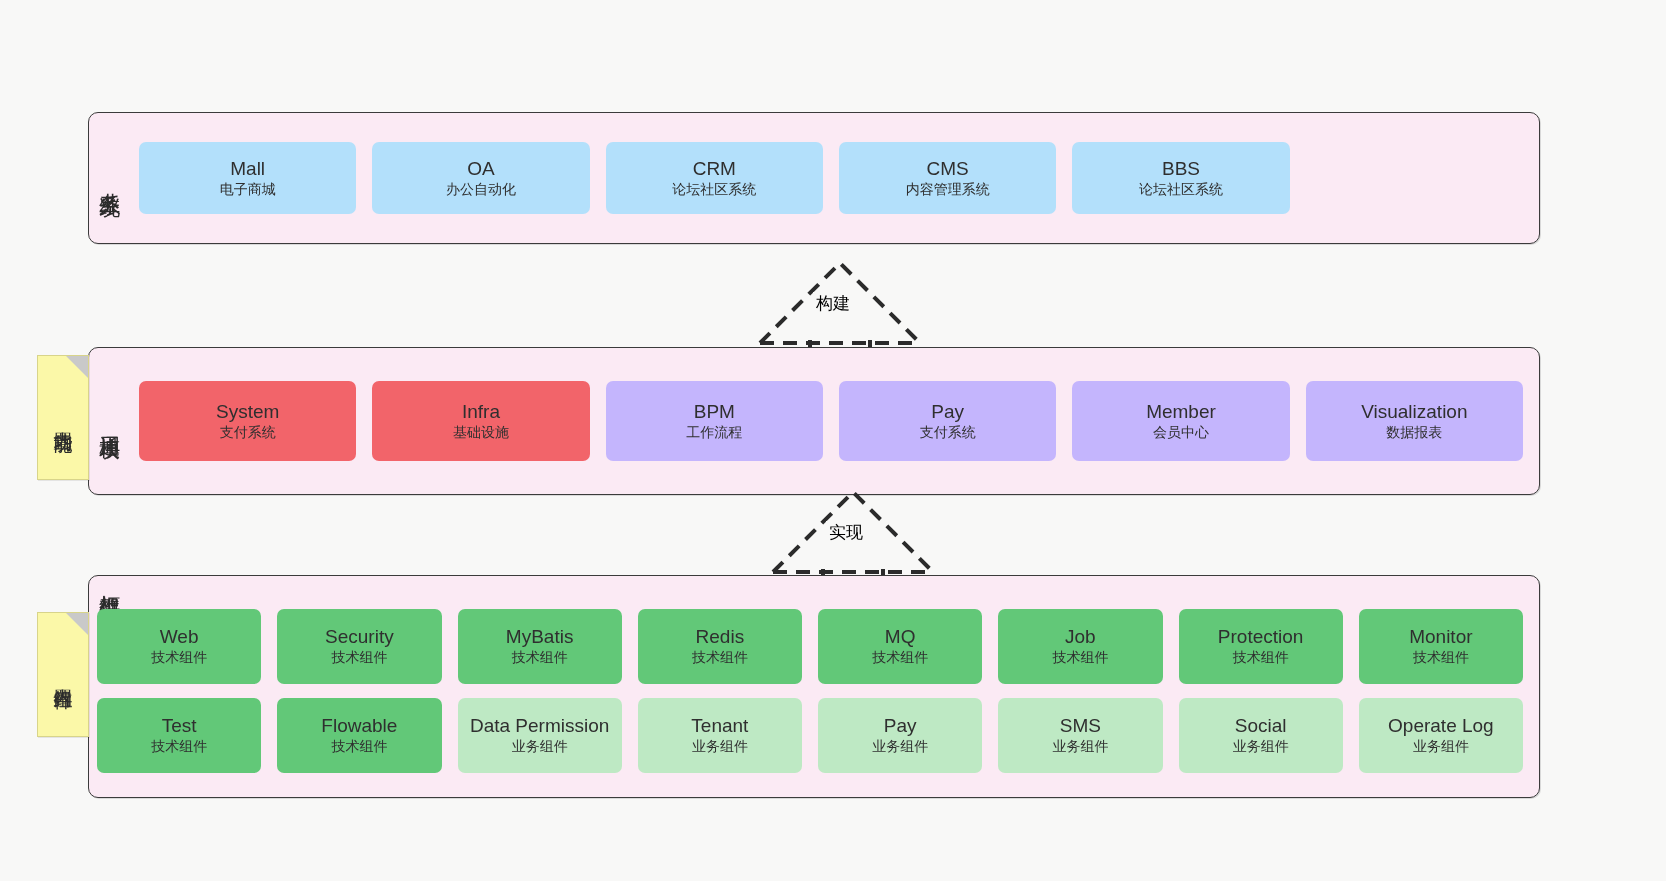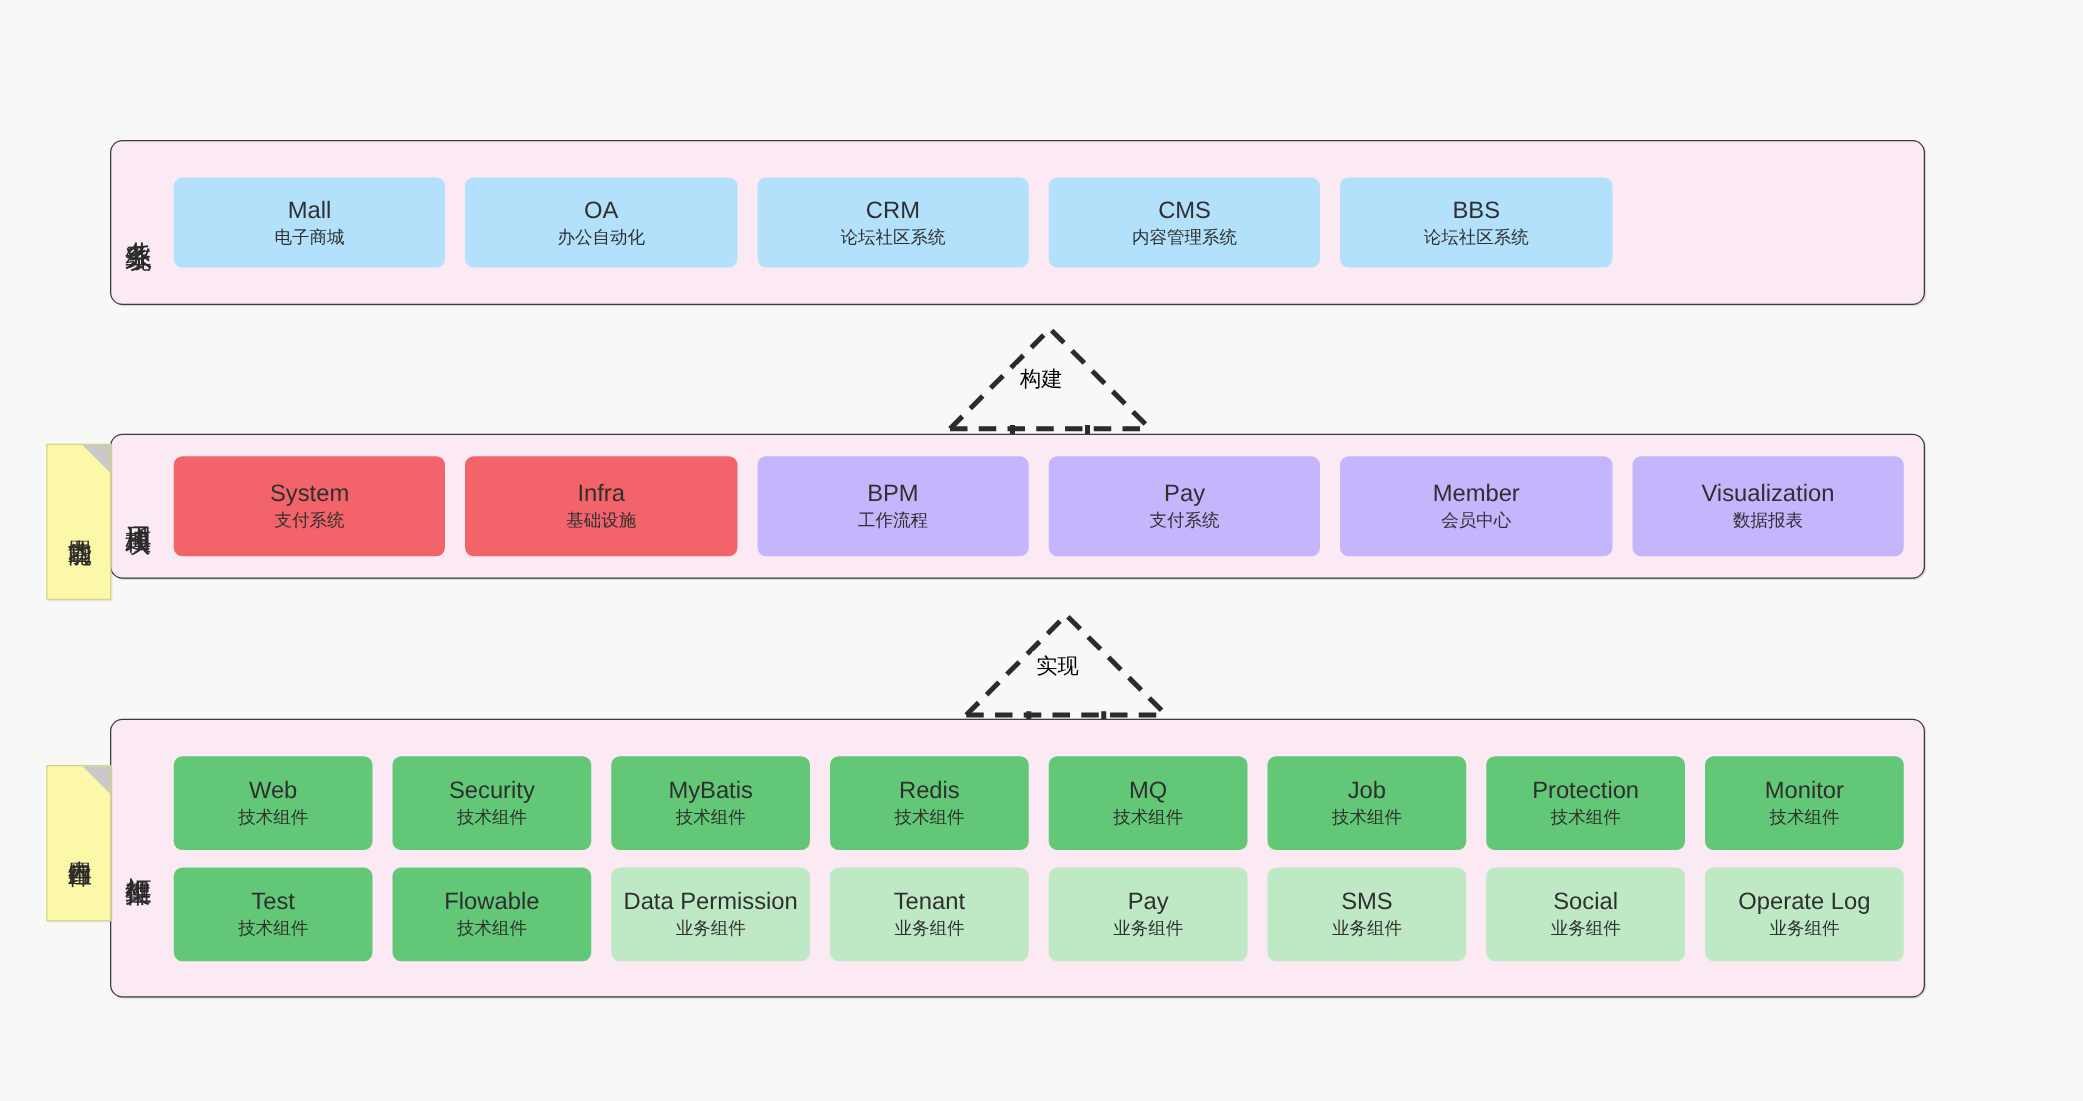--- a/index.html
+++ b/index.html
@@ -72,22 +72,22 @@
 
   
   .c-blue       { background: #b3e0fb; }
   .c-red        { background: #f2646a; }
   .c-pink       { background: #c4b5fd; }
   .c-green      { background: #62c878; }
   .c-lightgreen { background: #bee9c4; }
 
   
   #layer-business  { left: 88px;  top: 112px; width: 1452px; height: 132px; }
-  #layer-modules   { left: 88px;  top: 347px; width: 1452px; height: 116px; }
-  #layer-framework { left: 88px;  top: 575px; width: 1452px; height: 223px; }
+  #layer-modules   { left: 88px;  top: 347px; width: 1452px; height: 148px; }
+  #layer-framework { left: 88px;  top: 575px; width: 1452px; height: 223px; flex-direction: column; }
 
   #layer-business  .nodes .node { height: 72px; }
   #layer-modules   .nodes .node { height: 80px; }
   #layer-framework .nodes .node { height: 75px; }
 
   
   .note {
     position: absolute;
     background: #fbf8a8;
     border: 1px solid #d8d48a;

